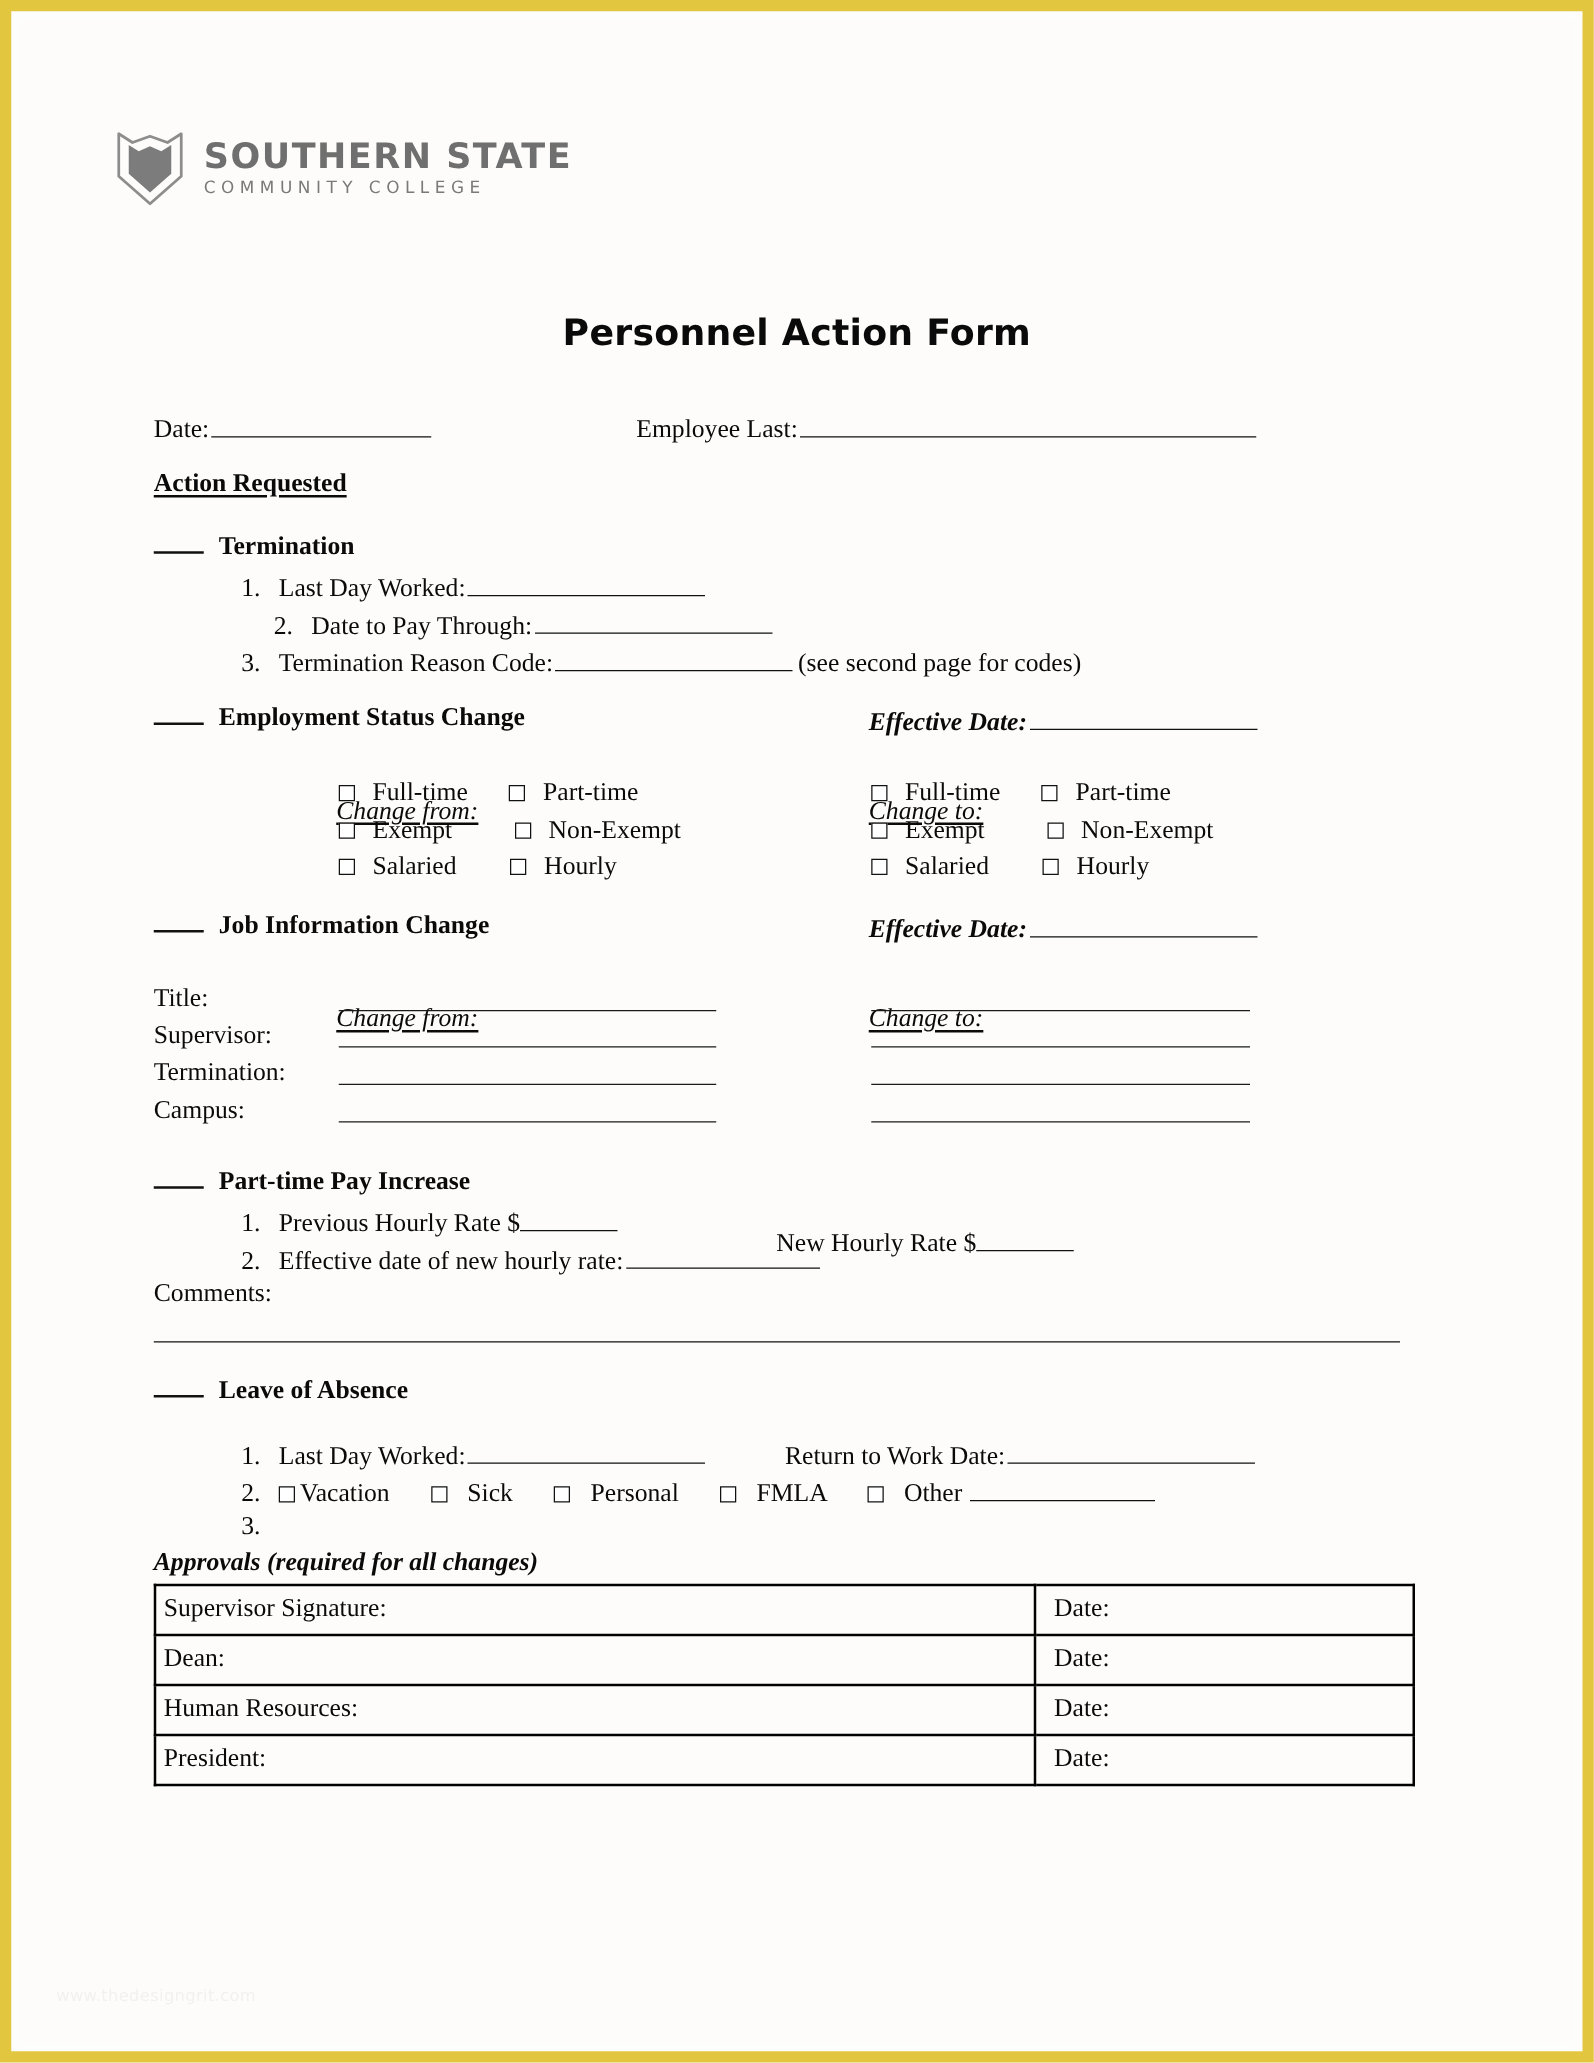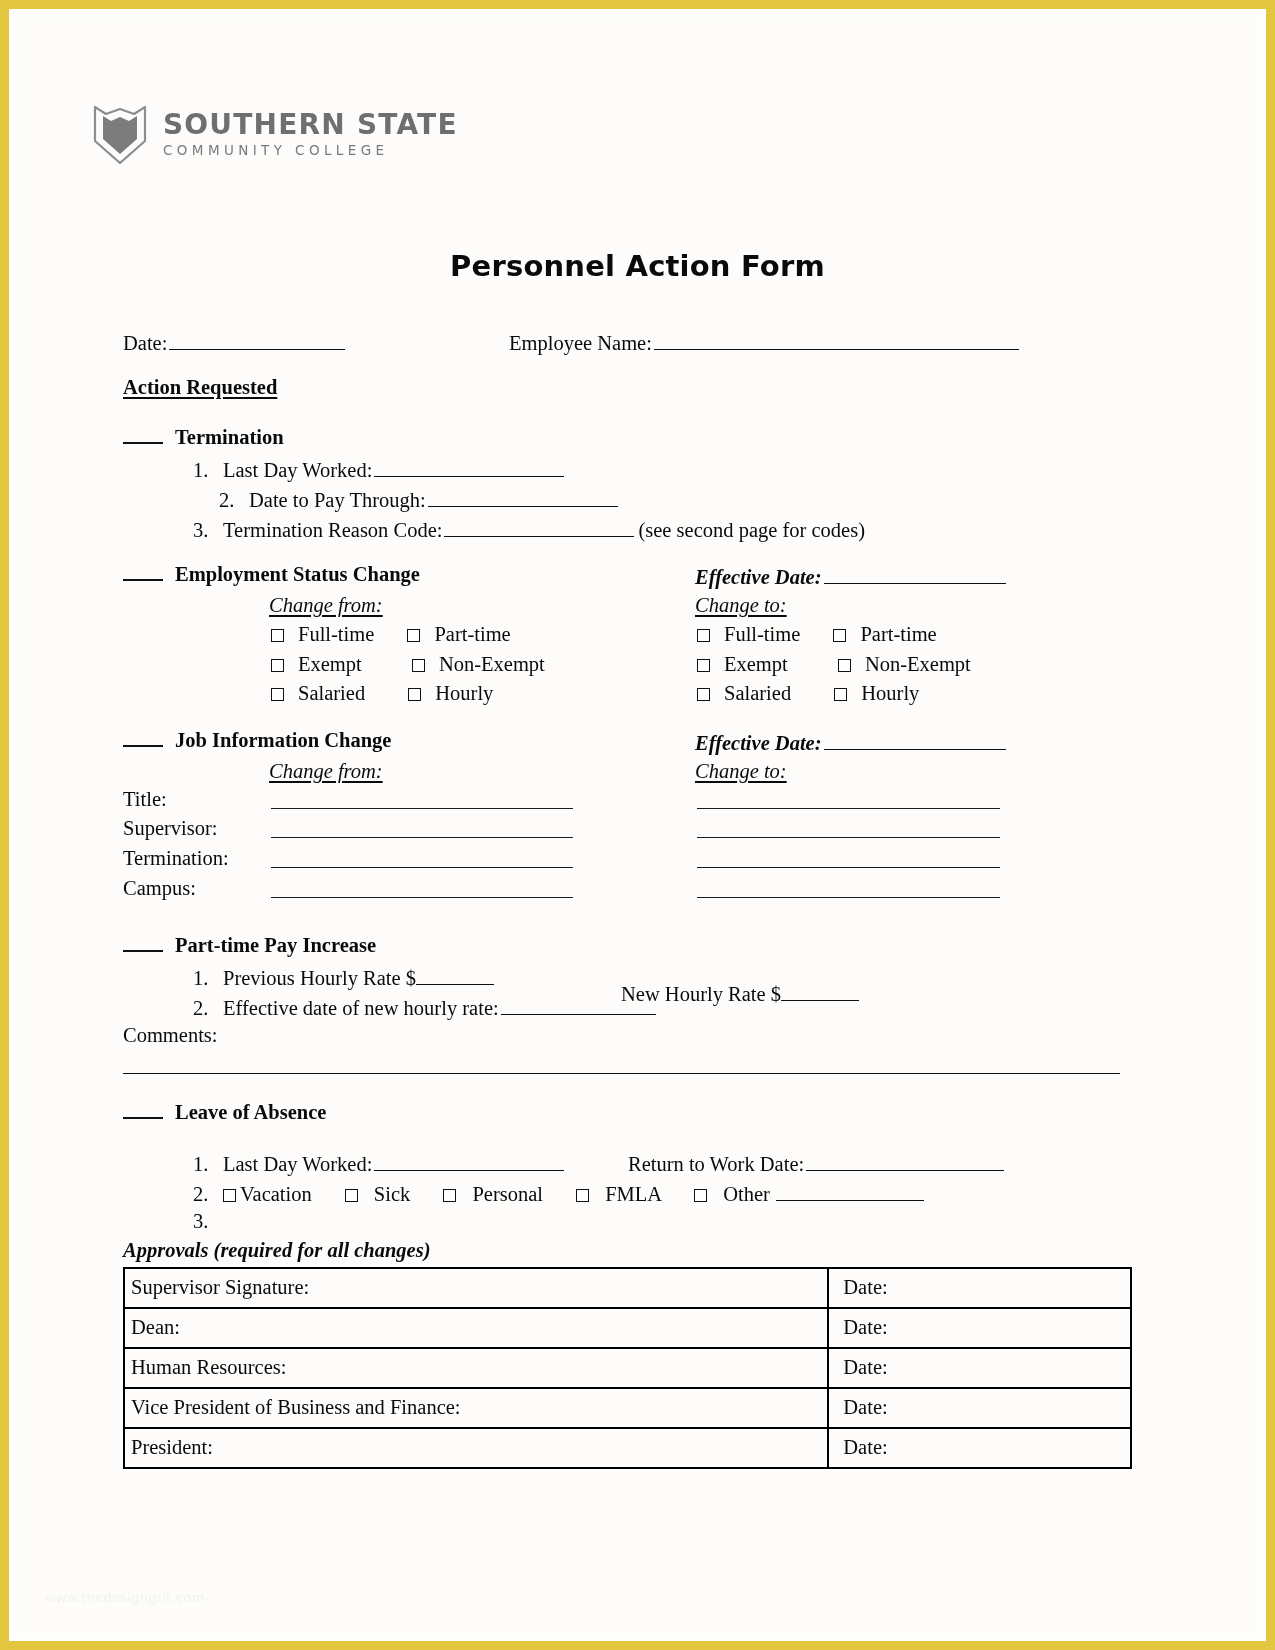--- a/index.html
+++ b/index.html
@@ -114,21 +114,21 @@
     margin-left: 2px;
   }
   .blank-thin {
     display: inline-block;
     border-bottom: 1.3px solid #1a1a1a;
     height: 0.92em;
     vertical-align: baseline;
   }
 
   .bold { font-weight: 700; }
-  .ital { font-style: italic; }
+  .ital { font-style: italic; margin-top: 44px; }
   .bi { font-weight: 700; font-style: italic; }
   .und { text-decoration: underline; text-underline-offset: 3px; }
 
   
   .sec-blank {
     display: inline-block;
     width: 40px;
     border-bottom: 2.1px solid #111;
     height: 0.62em;
     margin-right: 12px;
@@ -201,21 +201,21 @@
       </div>
 
       <div id="doc">
 
         <div class="doc-title">Personnel Action Form</div>
 
         <div class="row" style="left:106px; top:313px;">
           <span class="lbl">Date:</span><span class="blank" style="width:176px;"></span>
         </div>
         <div class="row" style="left:492px; top:313px;">
-          <span class="lbl">Employee Name:</span><span class="blank" style="width:365px;"></span>
+          <span class="lbl">Employee Last:</span><span class="blank" style="width:365px;"></span>
         </div>
 
         <div class="row bold und" style="left:106px; top:360px;">Action Requested</div>
 
         <div class="row bold" style="left:106px; top:410px;">
           <span class="sec-blank"></span><span>Termination</span>
         </div>
 
         <div class="row" style="left:176px; top:440px;">
           <span class="num">1.</span><span>Last Day Worked:</span><span class="blank" style="width:190px;"></span>
@@ -337,24 +337,20 @@
             </tr>
             <tr>
               <td class="col-name">Dean:</td>
               <td class="col-date">Date:</td>
             </tr>
             <tr>
               <td class="col-name">Human Resources:</td>
               <td class="col-date">Date:</td>
             </tr>
             <tr>
-              <td class="col-name">Vice President of Business and Finance:</td>
-              <td class="col-date">Date:</td>
-            </tr>
-            <tr>
               <td class="col-name">President:</td>
               <td class="col-date">Date:</td>
             </tr>
           </tbody>
         </table>
 
         <div id="watermark">www.thedesigngrit.com</div>
 
       </div>
     </div>

